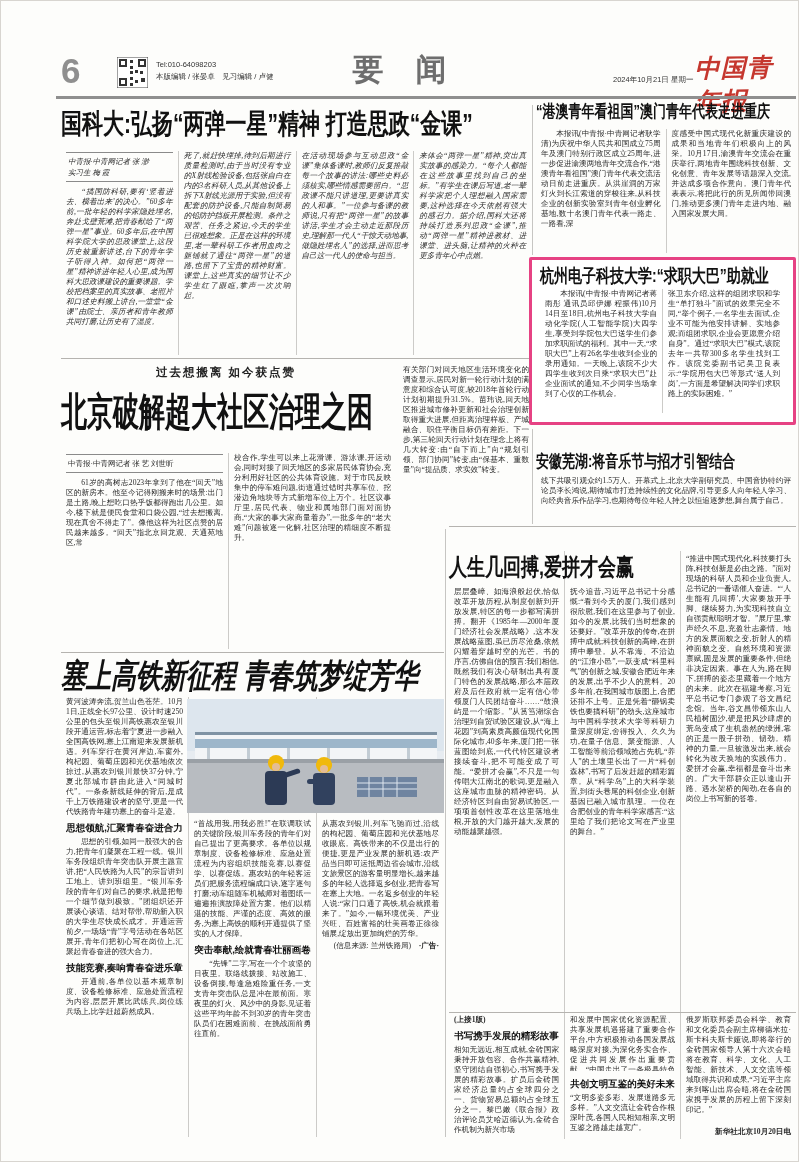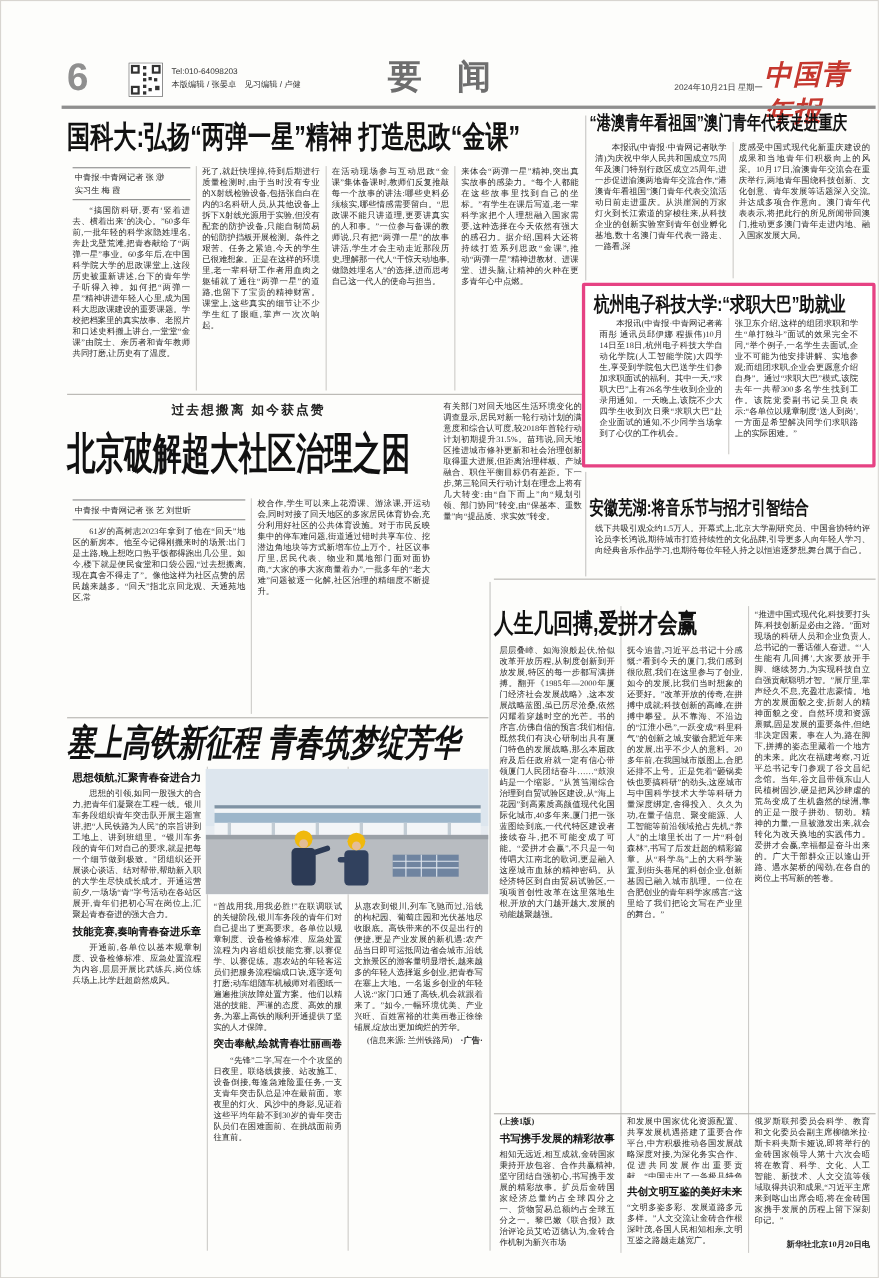--- a/index.html
+++ b/index.html
@@ -85,21 +85,21 @@
 
   <div class="abs dateline" style="left:612px;top:74px;">2024年10月21日 星期一</div>
   <div class="abs masthead" style="left:694px;top:50px;">中国青年报</div>
 
   <div class="hdr-rule"></div>
 
   <section class="abs" style="left:60px;top:102px;width:470px;">
     <div class="hl hl-a" style="width:470px;">
         <span>国科大:弘扬“两弹一星”精神 打造思政“金课”</span>
       </div>
-    <div class="cols bt" style="position:absolute;left:0;top:48px;width:470px;height:204px;height:204px;">
+    <div class="cols bt" style="position:absolute;left:0;top:48px;width:470px;height:204px;height:204px;font-style:italic;">
       <div class="c">
         <div class="byline">
           <div>中青报·中青网记者 张 渺</div>
           <div>实习生 梅 霞</div>
         </div>
         <p>“搞国防科研,要有‘竖着进去、横着出来’的决心。”60多年前,一批年轻的科学家隐姓埋名,奔赴戈壁荒滩,把青春献给了“两弹一星”事业。60多年后,在中国科学院大学的思政课堂上,这段历史被重新讲述,台下的青年学子听得入神。如何把“两弹一星”精神讲进年轻人心里,成为国科大思政课建设的重要课题。学校把档案里的真实故事、老照片和口述史料搬上讲台,一堂堂“金课”由院士、亲历者和青年教师共同打磨,让历史有了温度。</p>
       </div>
       <div class="c">
           <p style="text-indent:0">死了,就赶快埋掉,待到后期进行质量检测时,由于当时没有专业的X射线检验设备,包括张自白在内的3名科研人员,从其他设备上拆下X射线光源用于实验,但没有配套的防护设备,只能自制简易的铅防护挡板开展检测。条件之艰苦、任务之紧迫,今天的学生已很难想象。正是在这样的环境里,老一辈科研工作者用血肉之躯铺就了通往“两弹一星”的道路,也留下了宝贵的精神财富。课堂上,这些真实的细节让不少学生红了眼眶,掌声一次次响起。</p>
         </div>
@@ -134,20 +134,21 @@
   </div>
 
   <div class="hrule" style="left:60px;top:651px;width:383px;"></div>
 
   <section class="abs" style="left:60px;top:656px;width:383px;height:480px;">
     <div class="hl hl-c" style="width:383px;">
         <span>塞上高铁新征程 青春筑梦绽芳华</span>
       </div>
     <div class="cols bt" style="position:absolute;left:0;top:40px;width:383px;height:440px;">
       <div class="c">
+        <p style="text-indent:0">黄河波涛奔流,贺兰山色苍茫。10月1日,正线全长97公里、设计时速250公里的包头至银川高铁惠农至银川段开通运营,标志着宁夏进一步融入全国高铁网,塞上江南迎来发展新机遇。列车穿行在黄河岸边,车窗外,枸杞园、葡萄庄园和光伏基地依次掠过,从惠农到银川最快37分钟,宁夏北部城市群由此进入“同城时代”。一条条新线延伸的背后,是成千上万铁路建设者的坚守,更是一代代铁路青年建功塞上的奋斗足迹。</p>
         <div class="sub">思想领航,汇聚青春奋进合力</div>
         <p>思想的引领,如同一股强大的合力,把青年们凝聚在工程一线。银川车务段组织青年突击队开展主题宣讲,把“人民铁路为人民”的宗旨讲到工地上、讲到班组里。“银川车务段的青年们对自己的要求,就是把每一个细节做到极致。”团组织还开展谈心谈话、结对帮带,帮助新入职的大学生尽快成长成才。开通运营前夕,一场场“青”字号活动在各站区展开,青年们把初心写在岗位上,汇聚起青春奋进的强大合力。</p>
         <div class="sub">技能竞赛,奏响青春奋进乐章</div>
         <p>开通前,各单位以基本规章制度、设备检修标准、应急处置流程为内容,层层开展比武练兵,岗位练兵场上,比学赶超蔚然成风。</p>
       </div>
       <div class="c pt">
         <p style="text-indent:0">“首战用我,用我必胜!”在联调联试的关键阶段,银川车务段的青年们对自己提出了更高要求。各单位以规章制度、设备检修标准、应急处置流程为内容组织技能竞赛,以赛促学、以赛促练。惠农站的年轻客运员们把服务流程编成口诀,逐字逐句打磨;动车组随车机械师对着图纸一遍遍推演故障处置方案。他们以精湛的技能、严谨的态度、高效的服务,为塞上高铁的顺利开通提供了坚实的人才保障。</p>
         <div class="sub">突击奉献,绘就青春壮丽画卷</div>
         <p>“先锋”二字,写在一个个攻坚的日夜里。联络线拨接、站改施工、设备倒接,每逢急难险重任务,一支支青年突击队总是冲在最前面。寒夜里的灯火、风沙中的身影,见证着这些平均年龄不到30岁的青年突击队员们在困难面前、在挑战面前勇往直前。</p>
       </div>
@@ -214,21 +215,21 @@
 
   <section class="abs pinkbox" style="left:528px;top:256px;width:267px;height:168px;">
     <div class="hl" style="font-size:14px;height:24px;">
         <span>杭州电子科技大学:“求职大巴”助就业</span>
       </div>
     <div class="cols bt" style="height:124px;margin-top:0;">
       <div class="c">
           <p>本报讯(中青报·中青网记者蒋雨彤 通讯员邱伊娜 程振伟)10月14日至18日,杭州电子科技大学自动化学院(人工智能学院)大四学生,享受到学院包大巴送学生们参加求职面试的福利。其中一天,“求职大巴”上有26名学生收到企业的录用通知。一天晚上,该院不少大四学生收到次日乘“求职大巴”赴企业面试的通知,不少同学当场拿到了心仪的工作机会。</p>
         </div>
       <div class="c">
-          <p style="text-indent:0">张卫东介绍,这样的组团求职和学生“单打独斗”面试的效果完全不同,“举个例子,一名学生去面试,企业不可能为他安排讲解、实地参观;而组团求职,企业会更愿意介绍自身”。通过“求职大巴”模式,该院去年一共帮300多名学生找到工作。该院党委副书记吴卫良表示:“各单位以规章制度‘送人到岗’,一方面是希望解决同学们求职路上的实际困难。”</p>
+          <p style="text-indent:0">张卫东介绍,这样的组团求职和学生“单打独斗”面试的效果完全不同,“举个例子,一名学生去面试,企业不可能为他安排讲解、实地参观;而组团求职,企业会更愿意介绍自身”。通过“求职大巴”模式,该院去年一共帮300多名学生找到工作。该院党委副书记吴卫良表示:“学院用包大巴等形式‘送人到岗’,一方面是希望解决同学们求职路上的实际困难。”</p>
         </div>
     </div>
   </section>
 
   <section class="abs" style="left:535px;top:450px;width:260px;">
     <div class="hl hl-s" style="width:260px;">
         <span>安徽芜湖:将音乐节与招才引智结合</span>
       </div>
     <div class="cols bt" style="position:absolute;left:0;top:25px;width:260px;height:68px;">
       <div class="c">

